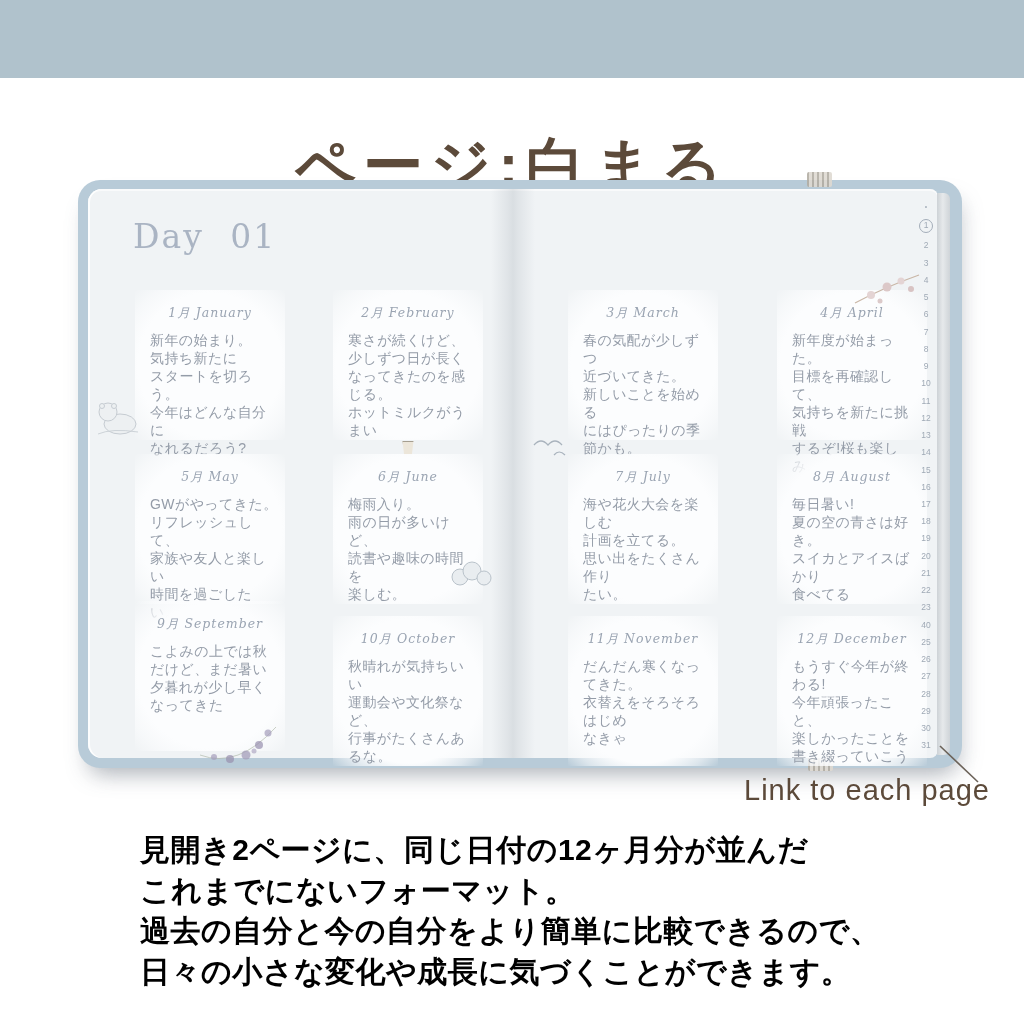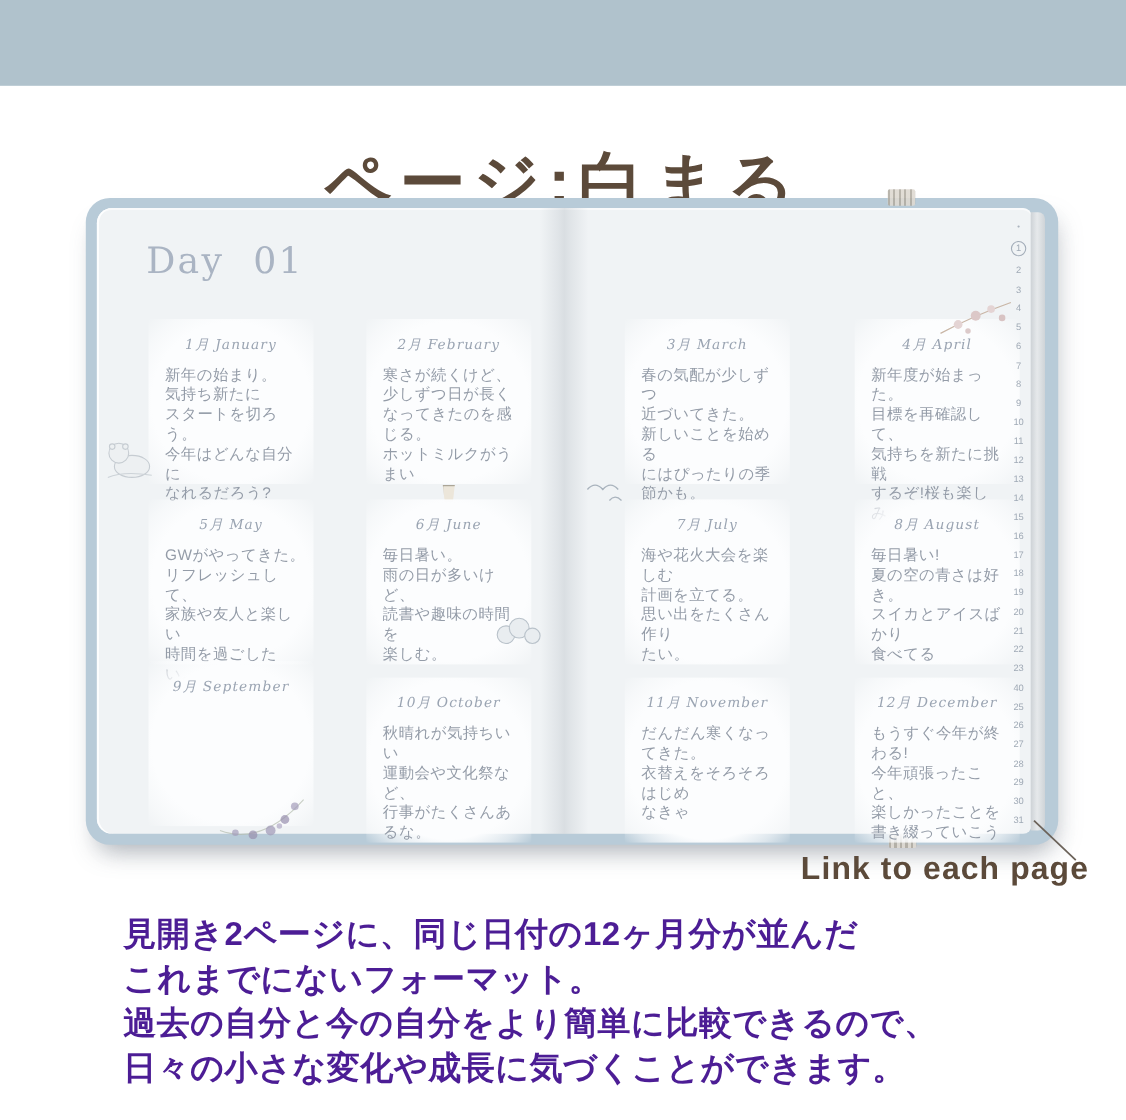--- a/index.html
+++ b/index.html
@@ -77,27 +77,27 @@
   .bookmark{
     position:absolute;width:25px;height:15px;
     background:repeating-linear-gradient(90deg,#b2ada3 0 2px,#ded9d1 2px 5px);
     border-radius:2px;opacity:.9;
   }
   .bookmark.top{left:729px;top:-8px;}
   .bookmark.bottom{left:730px;bottom:-3px;}
   
   .link-note{
     position:absolute;right:34px;top:774px;
-    font-size:29px;font-weight:700;color:#5c4a3a;letter-spacing:1px;
+    font-size:29px;font-weight:400;color:#5c4a3a;letter-spacing:1px;
   }
   .link-line{position:absolute;left:936px;top:742px;pointer-events:none;}
   
   .description{
-    position:absolute;left:112px;top:830px;
-    font-size:30px;font-weight:700;color:#4c1d95;line-height:40.5px;letter-spacing:.5px;
+    position:absolute;left:140px;top:830px;
+    font-size:30px;font-weight:700;color:#000000;line-height:40.5px;letter-spacing:.5px;
   }
   
   .deco{position:absolute;pointer-events:none;}
 </style>
 </head>
 <body>
 
 <div class="banner"></div>
 
 <h1 class="page-title">ページ:白まる</h1>
@@ -142,41 +142,45 @@
         </div>
         <div class="circle" style="left: 47px; top: 265px;">
           <div class="month-label">5月 May</div>
           <div class="month-text">GWがやってきた。
 リフレッシュして、
 家族や友人と楽しい
 時間を過ごしたい。</div>
         </div>
         <div class="circle" style="left: 245px; top: 265px;">
           <div class="month-label">6月 June</div>
-          <div class="month-text">毎日暑い。
+          <div class="month-text">梅雨入り。
 雨の日が多いけど、
 読書や趣味の時間を
 楽しむ。</div>
         </div>
         <div class="circle" style="left: 480px; top: 265px;">
           <div class="month-label">7月 July</div>
           <div class="month-text">海や花火大会を楽しむ
 計画を立てる。
 思い出をたくさん作り
 たい。</div>
         </div>
         <div class="circle" style="left: 689px; top: 265px;">
           <div class="month-label">8月 August</div>
           <div class="month-text">毎日暑い!
 夏の空の青さは好き。
 スイカとアイスばかり
 食べてる</div>
         </div>
         <div class="circle" style="left: 47px; top: 412px;">
           <div class="month-label">9月 September</div>
+          <div class="month-text">こよみの上では秋
+だけど、まだ暑い
+夕暮れが少し早く
+なってきた</div>
         </div>
         <div class="circle" style="left: 245px; top: 427px;">
           <div class="month-label">10月 October</div>
           <div class="month-text">秋晴れが気持ちいい
 運動会や文化祭など、
 行事がたくさんあるな。</div>
         </div>
         <div class="circle" style="left: 480px; top: 427px;">
           <div class="month-label">11月 November</div>
           <div class="month-text">だんだん寒くなってきた。

